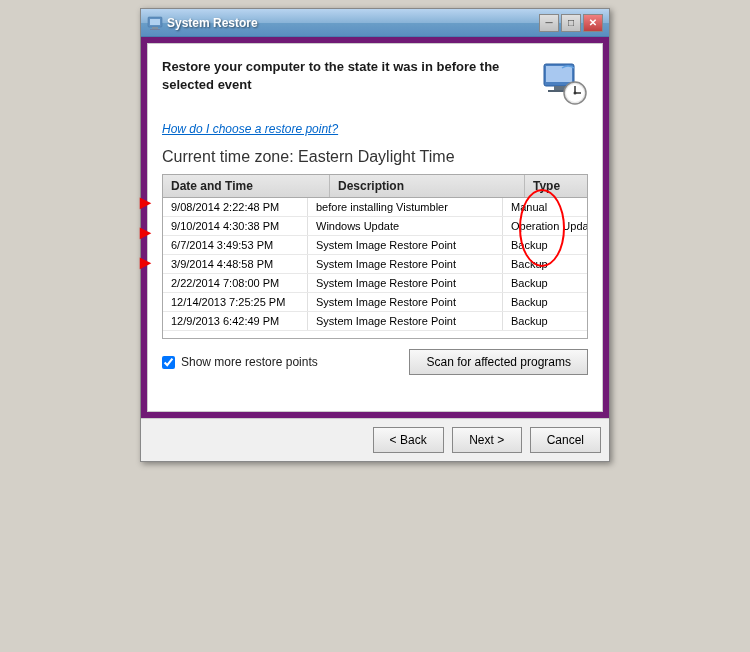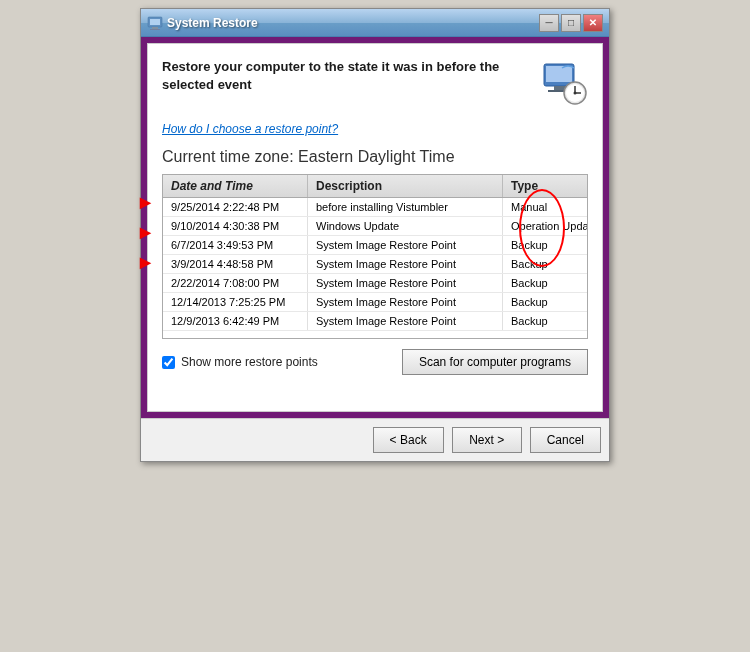--- a/index.html
+++ b/index.html
@@ -134,21 +134,21 @@
     .th {
       padding: 4px 8px;
       font-weight: bold;
       font-size: 12px;
       color: #222;
       border-right: 1px solid #bbb;
     }
 
     .th:last-child { border-right: none; }
 
-    .th-date { width: 145px; font-style: italic; }
+    .th-date { width: 167px; }
     .th-desc { width: 195px; }
     .th-type { flex: 1; }
 
     .table-body {
       height: 140px;
       overflow: hidden;
       position: relative;
     }
 
     .table-row {
@@ -294,21 +294,21 @@
 
         <div class="table-header">
           <div class="th th-date">Date and Time</div>
           <div class="th th-desc">Description</div>
           <div class="th th-type">Type</div>
         </div>
 
         <div class="table-body">
 
         <div class="table-row">
-              <div class="td td-date">9/25/2014 2:22:48 PM</div>
+              <div class="td td-date">9/08/2014 2:22:48 PM</div>
               <div class="td td-desc">before installing Vistumbler</div>
               <div class="td td-type">Manual</div>
             </div>
             <div class="table-row">
               <div class="td td-date">9/10/2014 4:30:38 PM</div>
               <div class="td td-desc">Windows Update</div>
               <div class="td td-type">Operation Update</div>
             </div>
             <div class="table-row">
               <div class="td td-date">6/7/2014 3:49:53 PM</div>
@@ -338,21 +338,21 @@
           </div>
 
         <div class="circle-annotation"></div>
       </div>
     </div>
 
     <div class="checkbox-row">
       <input type="checkbox" id="showMore" checked="" style="">
       <label for="showMore" class="checkbox-label">Show more restore points</label>
 
-      <button class="btn-scan">Scan for computer programs</button>
+      <button class="btn-scan">Scan for affected programs</button>
     </div>
   </div>
 
   <div class="bottom-buttons">
     <button>&lt; Back</button>
     <button>Next &gt;</button>
     <button>Cancel</button>
   </div>
 </div>
 

